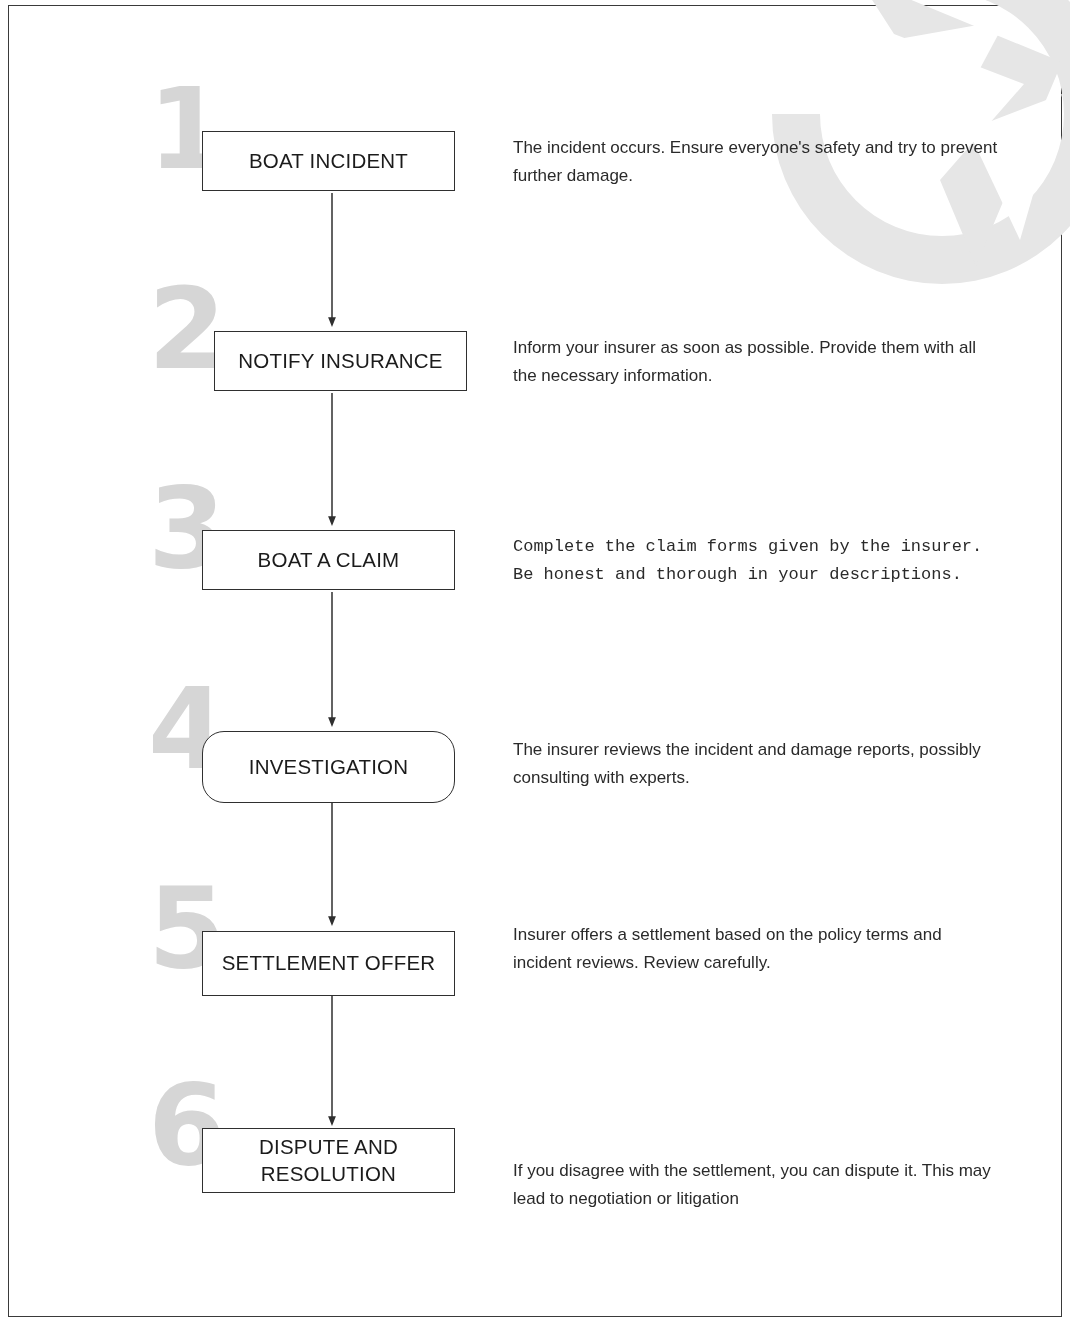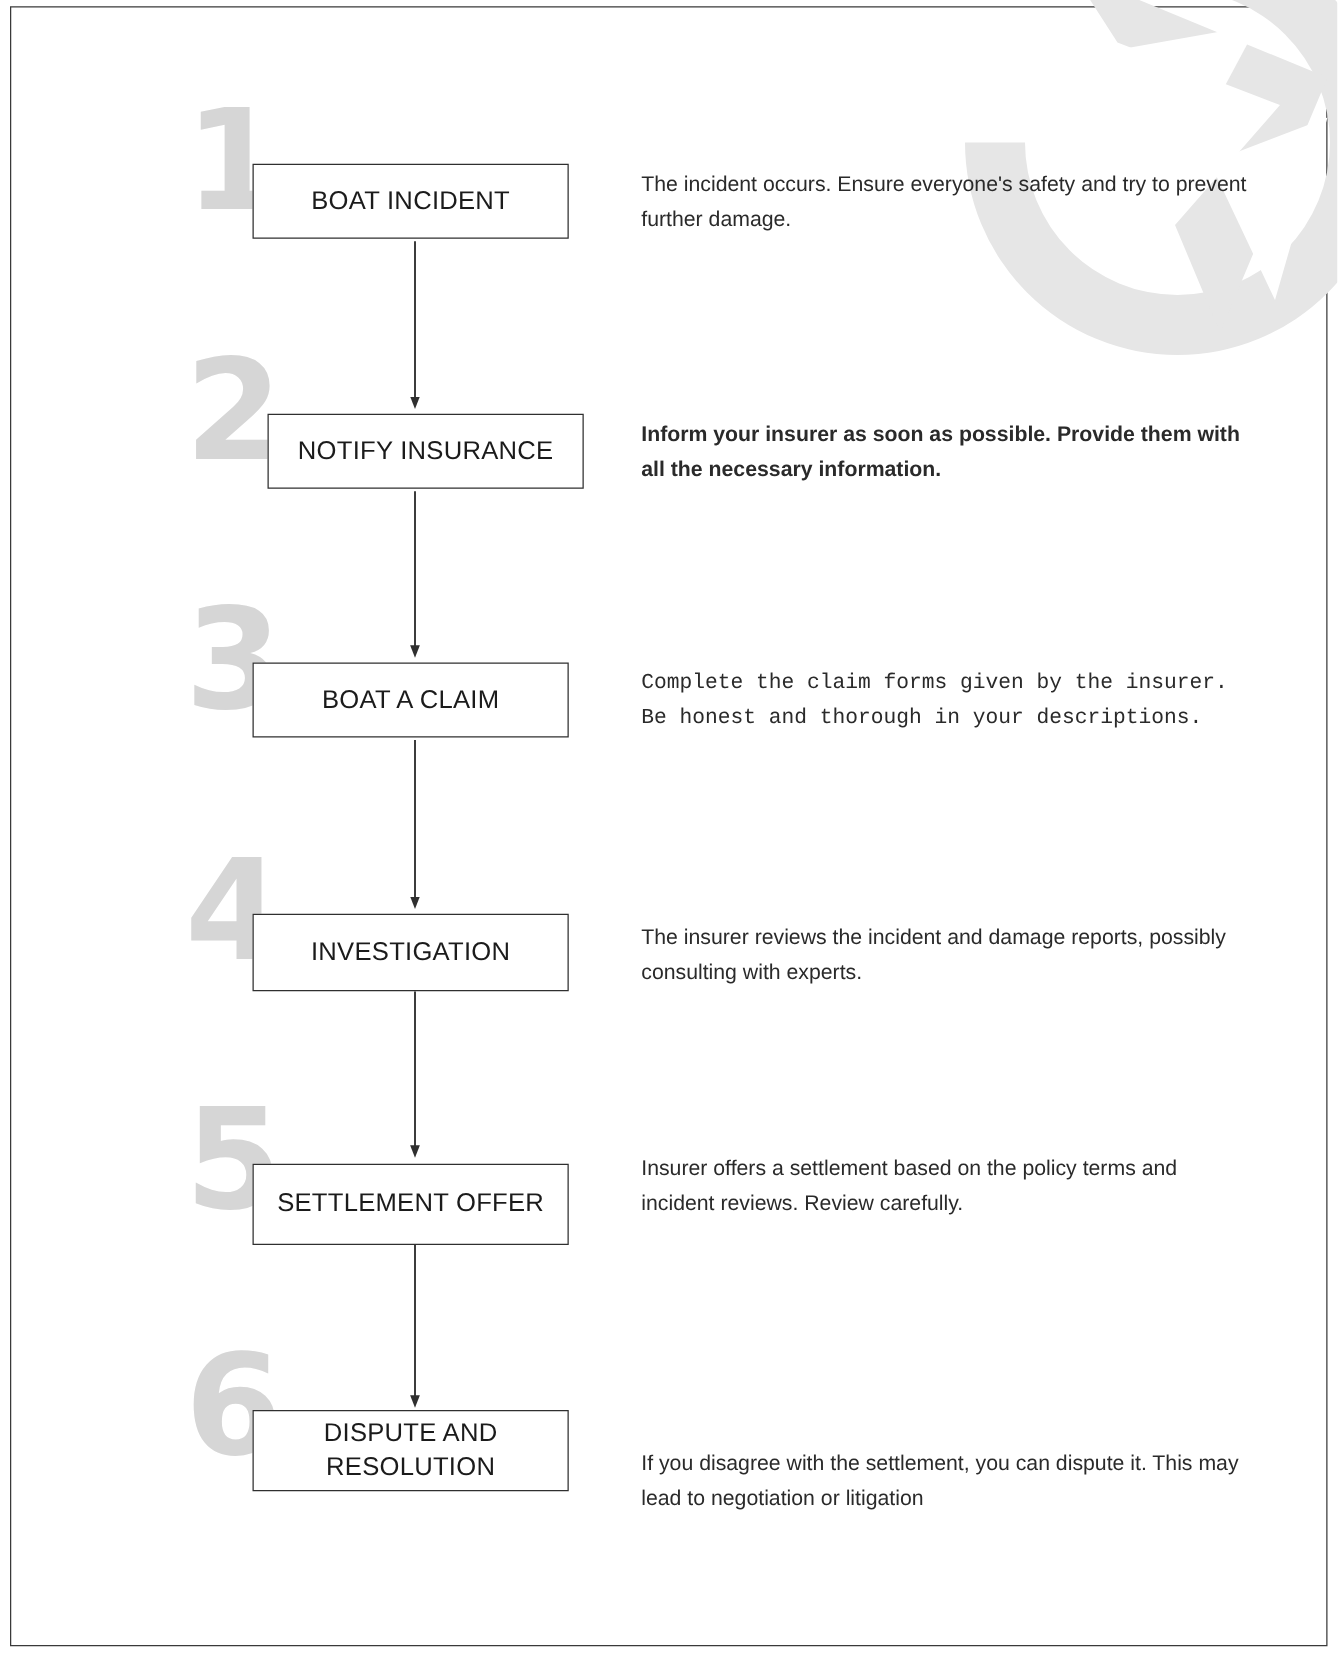--- a/index.html
+++ b/index.html
@@ -149,34 +149,34 @@
         <span class="label-line">BOAT INCIDENT</span>
       </div>
       <div class="step-desc" style="top:134px;">The incident occurs. Ensure everyone's safety and try to prevent further damage.</div>
     </div>
 
     <div class="step">
       <div class="step-number" style="top:273px;">2</div>
       <div class="step-box" style="top:331px; height:60px;margin-left:12px;">
         <span class="label-line">NOTIFY INSURANCE</span>
       </div>
-      <div class="step-desc" style="top:334px;font-weight:bold;">Inform your insurer as soon as possible. Provide them with all the necessary information.</div>
+      <div class="step-desc" style="top:334px;">Inform your insurer as soon as possible. Provide them with all the necessary information.</div>
     </div>
 
     <div class="step">
       <div class="step-number" style="top:472px;">3</div>
       <div class="step-box" style="top:530px; height:60px;">
         <span class="label-line">BOAT A CLAIM</span>
       </div>
       <div class="step-desc" style="top:533px;font-family:Liberation Mono, monospace;">Complete the claim forms given by the insurer. Be honest and thorough in your descriptions.</div>
     </div>
 
     <div class="step">
       <div class="step-number" style="top:673px;">4</div>
-      <div class="step-box" style="top:731px; height:62px;">
+      <div class="step-box" style="top:731px; height:72px;border-radius:22px;">
         <span class="label-line">INVESTIGATION</span>
       </div>
       <div class="step-desc" style="top:736px;">The insurer reviews the incident and damage reports, possibly consulting with experts.</div>
     </div>
 
     <div class="step">
       <div class="step-number" style="top:872px;">5</div>
       <div class="step-box" style="top:931px; height:65px;">
         <span class="label-line">SETTLEMENT OFFER</span>
       </div>

